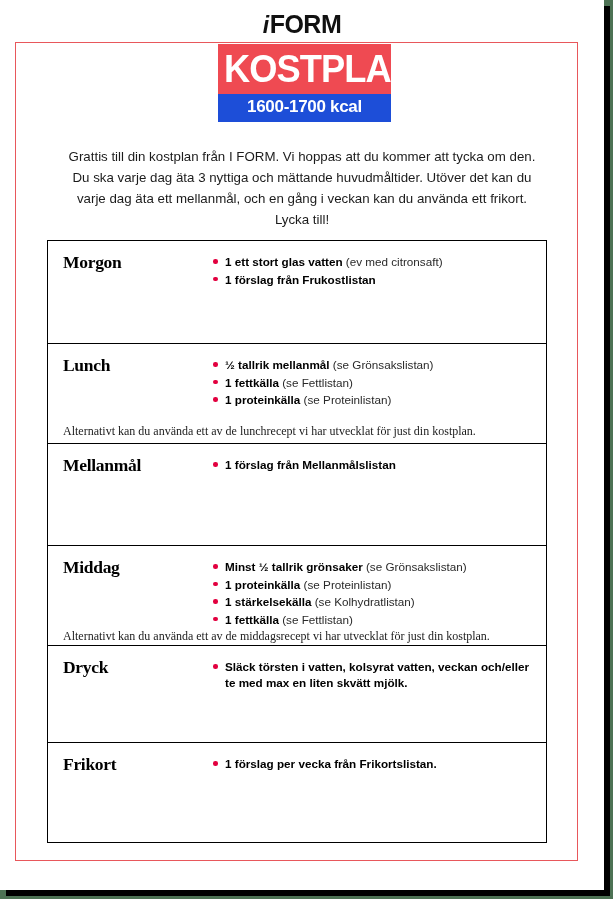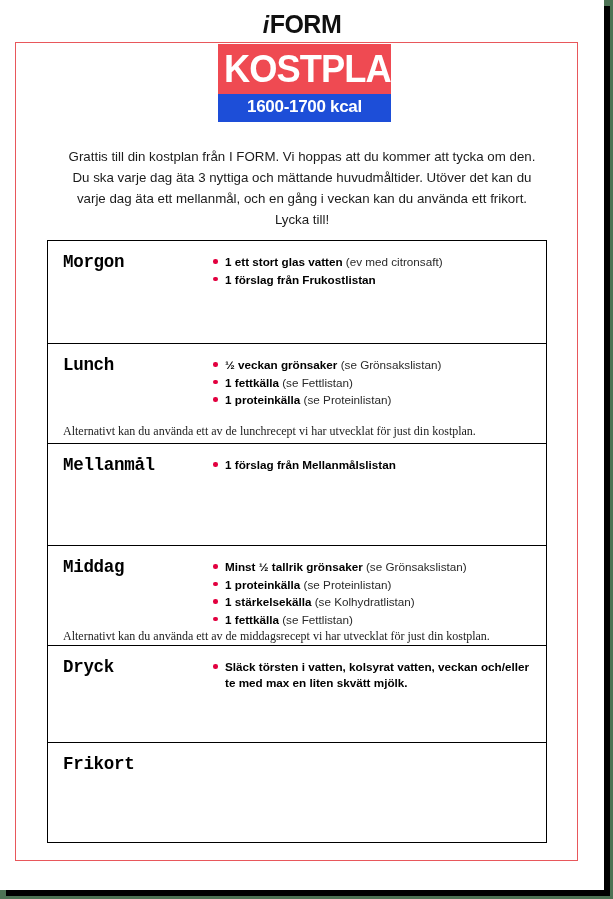--- a/index.html
+++ b/index.html
@@ -133,21 +133,21 @@
   .meal-name {
     width: 165px;
     flex: 0 0 165px;
     padding: 11px 0 0 15px;
     box-sizing: border-box;
     font-size: 17.5px;
     line-height: 20px;
     font-weight: bold;
     color: #000000;
     letter-spacing: -0.3px;
-    font-family: Liberation Mono, monospace;
+    font-family: Liberation Serif, serif;
   }
   .meal-items {
     flex: 1 1 auto;
     padding: 13px 14px 0 0;
     box-sizing: border-box;
   }
   .bullet-line {
     position: relative;
     padding-left: 12px;
     font-size: 11.7px;
@@ -215,21 +215,21 @@
           <div class="meal-items">
             <div class="bullet-line"><span class="dot"></span><span class="b-strong">1 ett stort glas vatten</span><span class="b-rest"> (ev med citronsaft)</span></div>
             <div class="bullet-line"><span class="dot"></span><span class="b-strong">1 förslag från Frukostlistan</span><span class="b-rest"></span></div>
           </div>
         </div>
       </div>
       <div class="meal-row" style="height: 100px;">
         <div class="meal-body">
           <div class="meal-name">Lunch</div>
           <div class="meal-items">
-            <div class="bullet-line"><span class="dot"></span><span class="b-strong">½ veckan grönsaker</span><span class="b-rest"> (se Grönsakslistan)</span></div>
+            <div class="bullet-line"><span class="dot"></span><span class="b-strong">½ tallrik mellanmål</span><span class="b-rest"> (se Grönsakslistan)</span></div>
             <div class="bullet-line"><span class="dot"></span><span class="b-strong">1 fettkälla</span><span class="b-rest"> (se Fettlistan)</span></div>
             <div class="bullet-line"><span class="dot"></span><span class="b-strong">1 proteinkälla</span><span class="b-rest"> (se Proteinlistan)</span></div>
           </div>
         </div>
         <div class="spacer"></div>
         <div class="meal-note">Alternativt kan du använda ett av de lunchrecept vi har utvecklat för just din kostplan.</div>
       </div>
       <div class="meal-row" style="height: 102px;">
         <div class="meal-body">
           <div class="meal-name">Mellanmål</div>
@@ -255,17 +255,20 @@
         <div class="meal-body">
           <div class="meal-name">Dryck</div>
           <div class="meal-items">
             <div class="bullet-line"><span class="dot"></span><span class="b-strong">Släck törsten i vatten, kolsyrat vatten, veckan och/eller te med max en liten skvätt mjölk.</span><span class="b-rest"></span></div>
           </div>
         </div>
       </div>
       <div class="meal-row" style="height: 100px;">
         <div class="meal-body">
           <div class="meal-name">Frikort</div>
+          <div class="meal-items">
+            <div class="bullet-line"><span class="dot"></span><span class="b-strong">1 förslag per vecka från Frikortslistan.</span><span class="b-rest"></span></div>
+          </div>
         </div>
       </div>
     </div>
 
 </div>
 
 </body></html>

